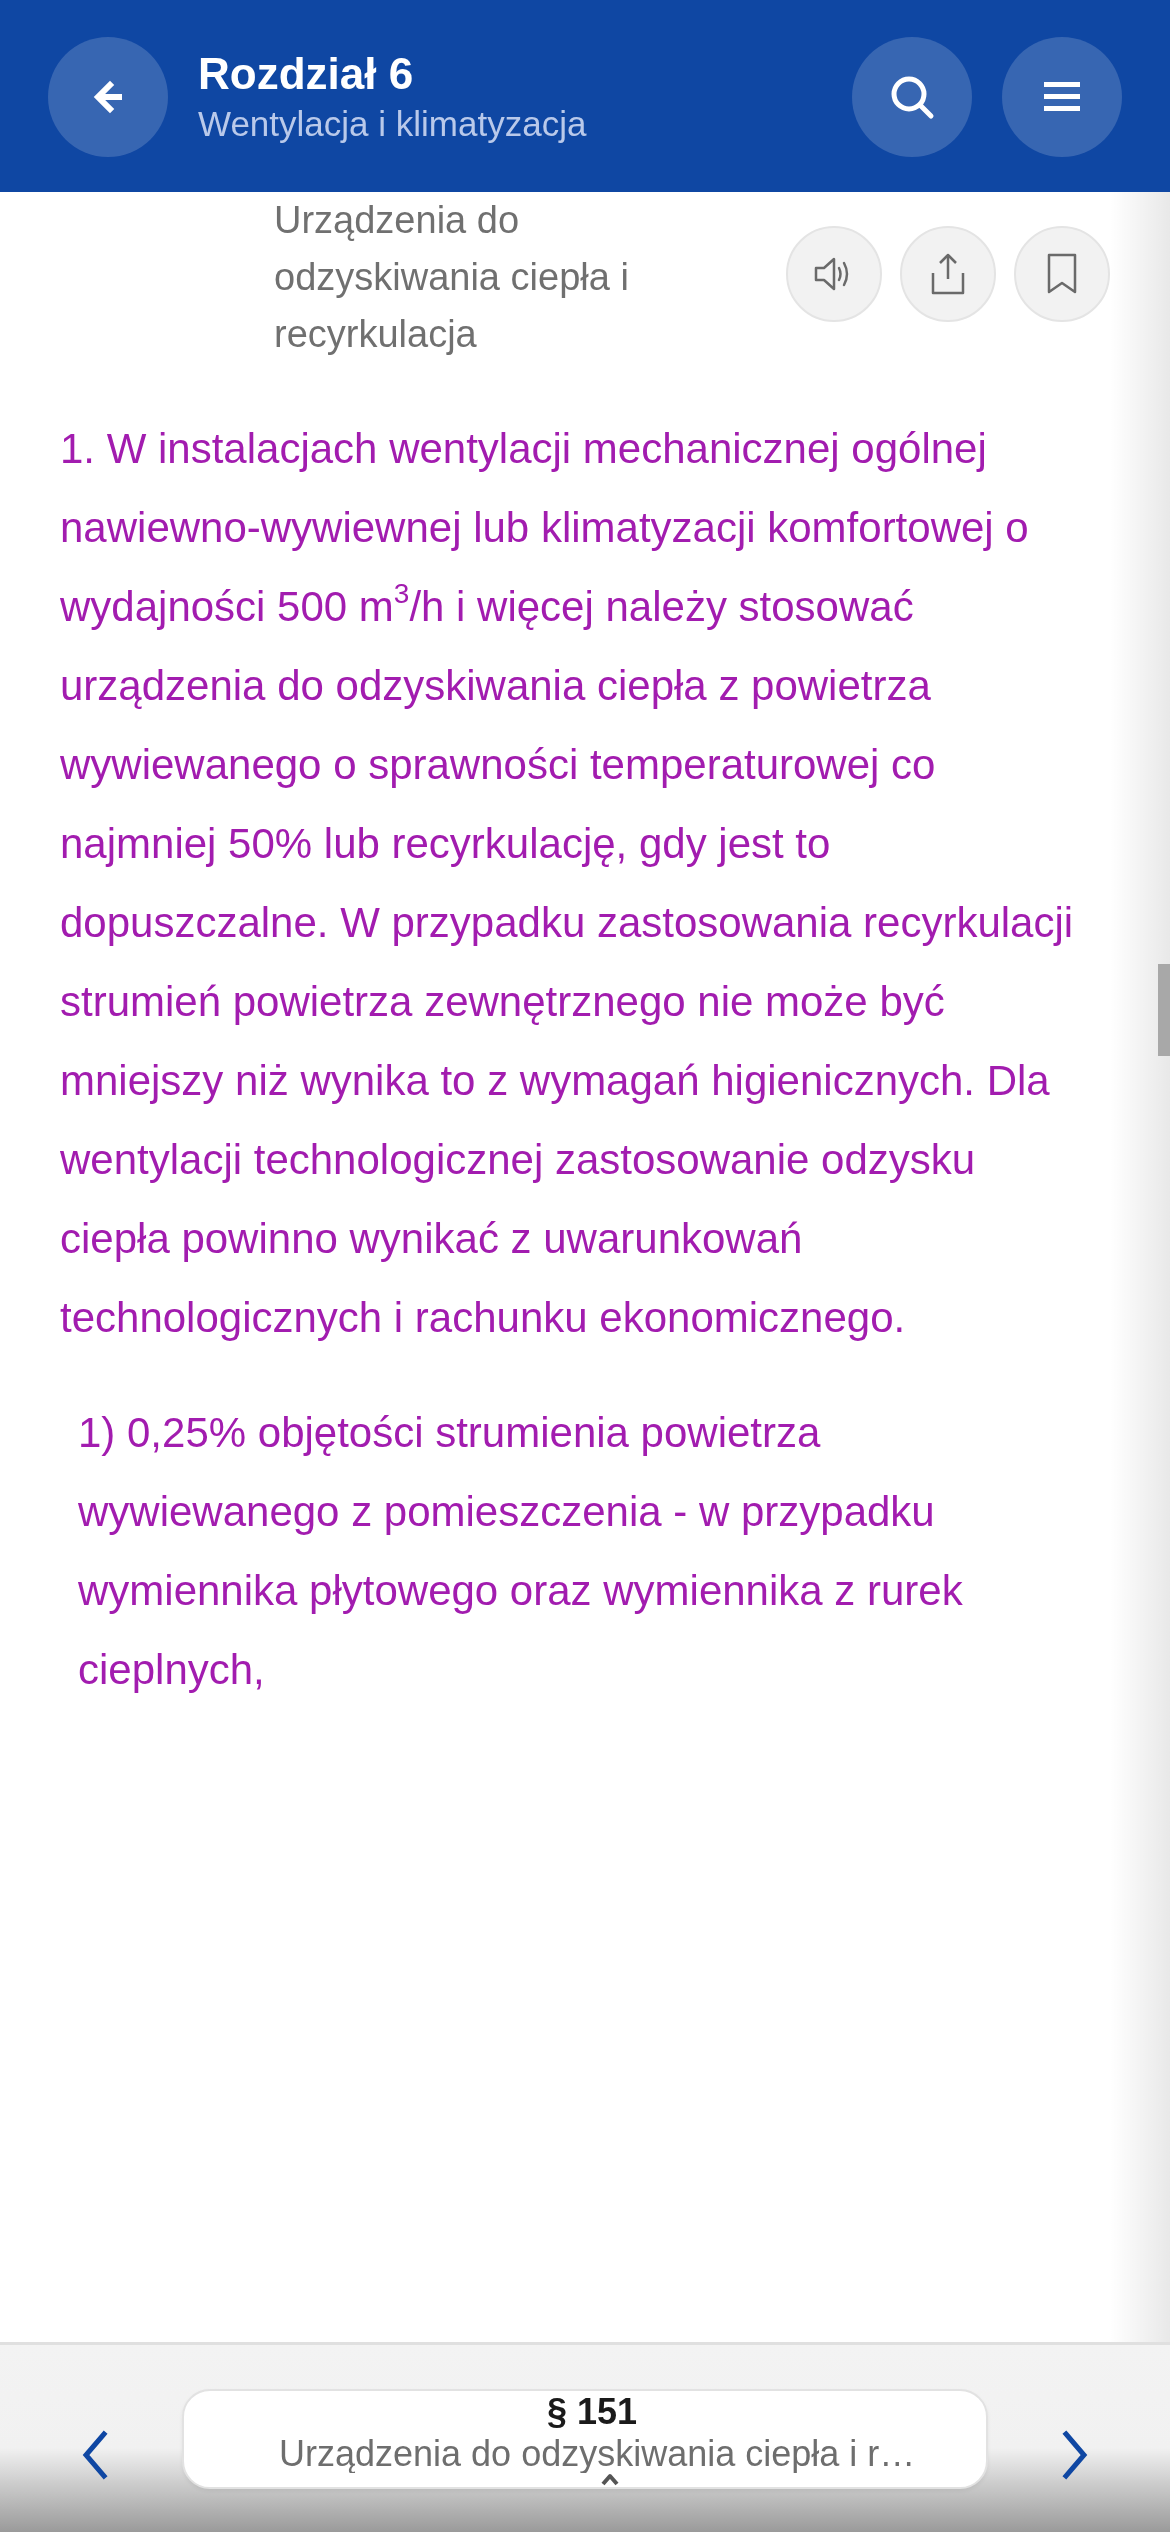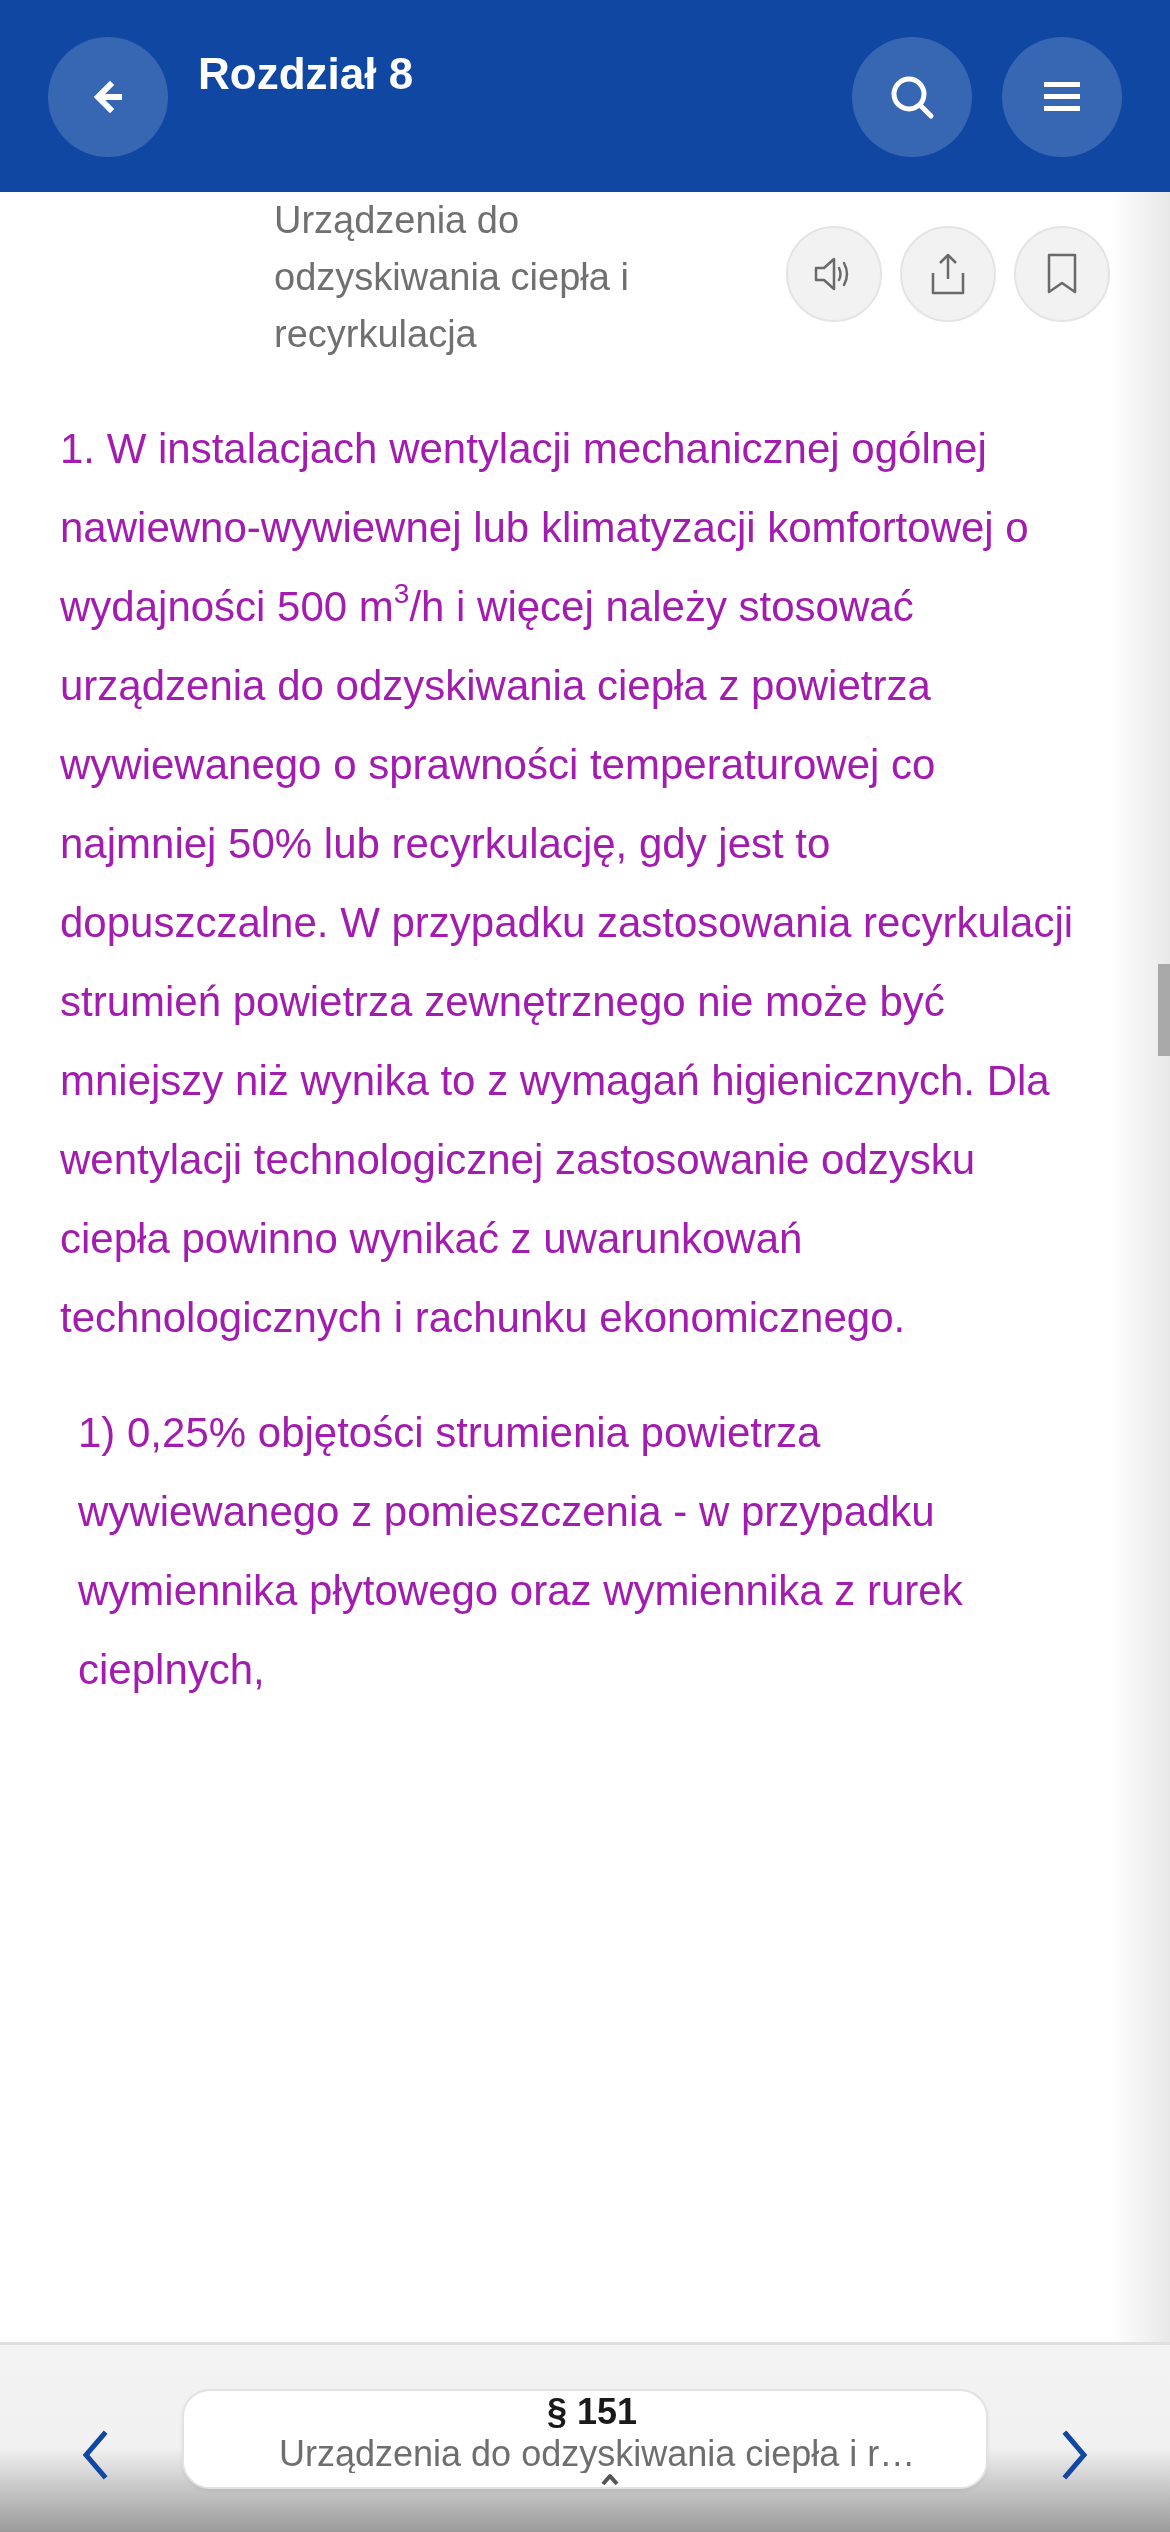--- a/index.html
+++ b/index.html
@@ -93,21 +93,22 @@
 <div class="screen">
 
   <header class="app-header">
     <div class="hdr-btn back">
       <svg width="40" height="40" viewBox="0 0 40 40">
         <path d="M22 8 L10 20 L22 32" fill="none" stroke="#fff" stroke-width="6" stroke-linecap="square"></path>
         <path d="M12 20 H34" stroke="#fff" stroke-width="6"></path>
       </svg>
     </div>
     <div class="hdr-titles">
-      <div class="hdr-title">Rozdział 8</div>
+      <div class="hdr-title">Rozdział 6</div>
+      <div class="hdr-subtitle">Wentylacja i klimatyzacja</div>
     </div>
     <div class="hdr-btn search">
       <svg width="50" height="50" viewBox="0 0 50 50">
         <circle cx="22" cy="22" r="15" fill="none" stroke="#fff" stroke-width="5"></circle>
         <path d="M33 33 L44 44" stroke="#fff" stroke-width="5" stroke-linecap="round"></path>
       </svg>
     </div>
     <div class="hdr-btn menu">
       <svg width="40" height="34" viewBox="0 0 40 34">
         <rect x="2" y="2" width="36" height="5" fill="#fff"></rect>

